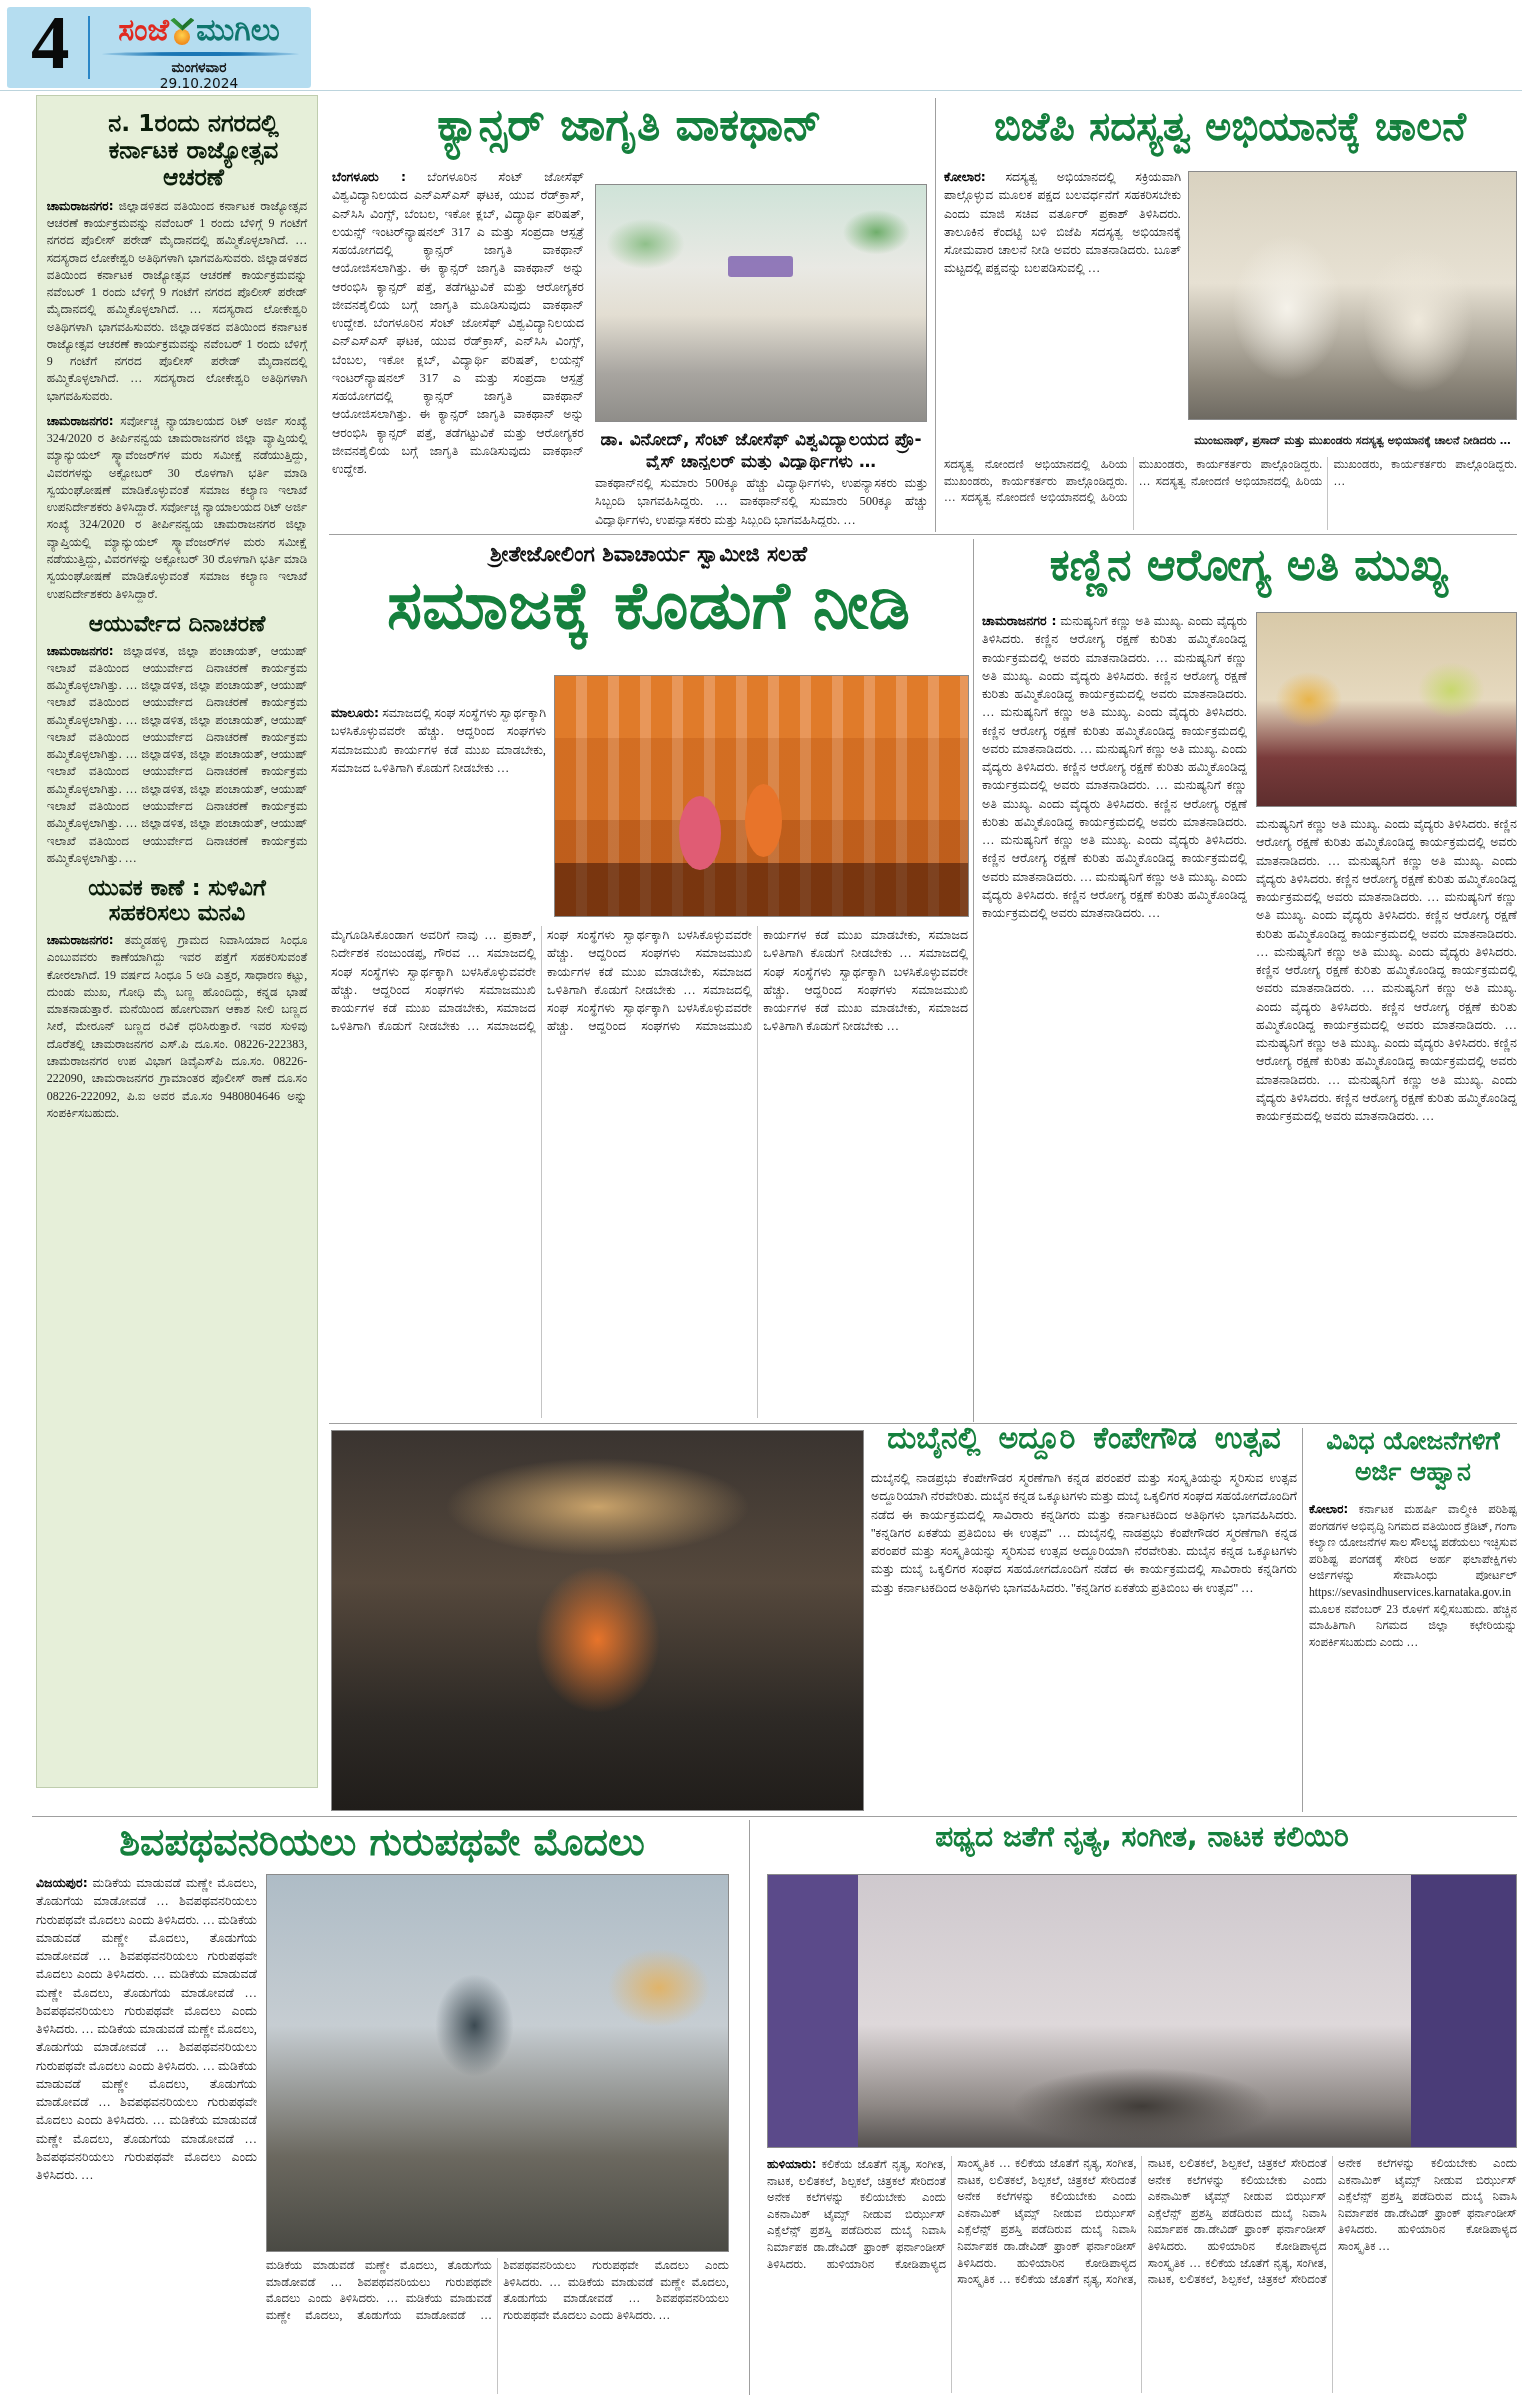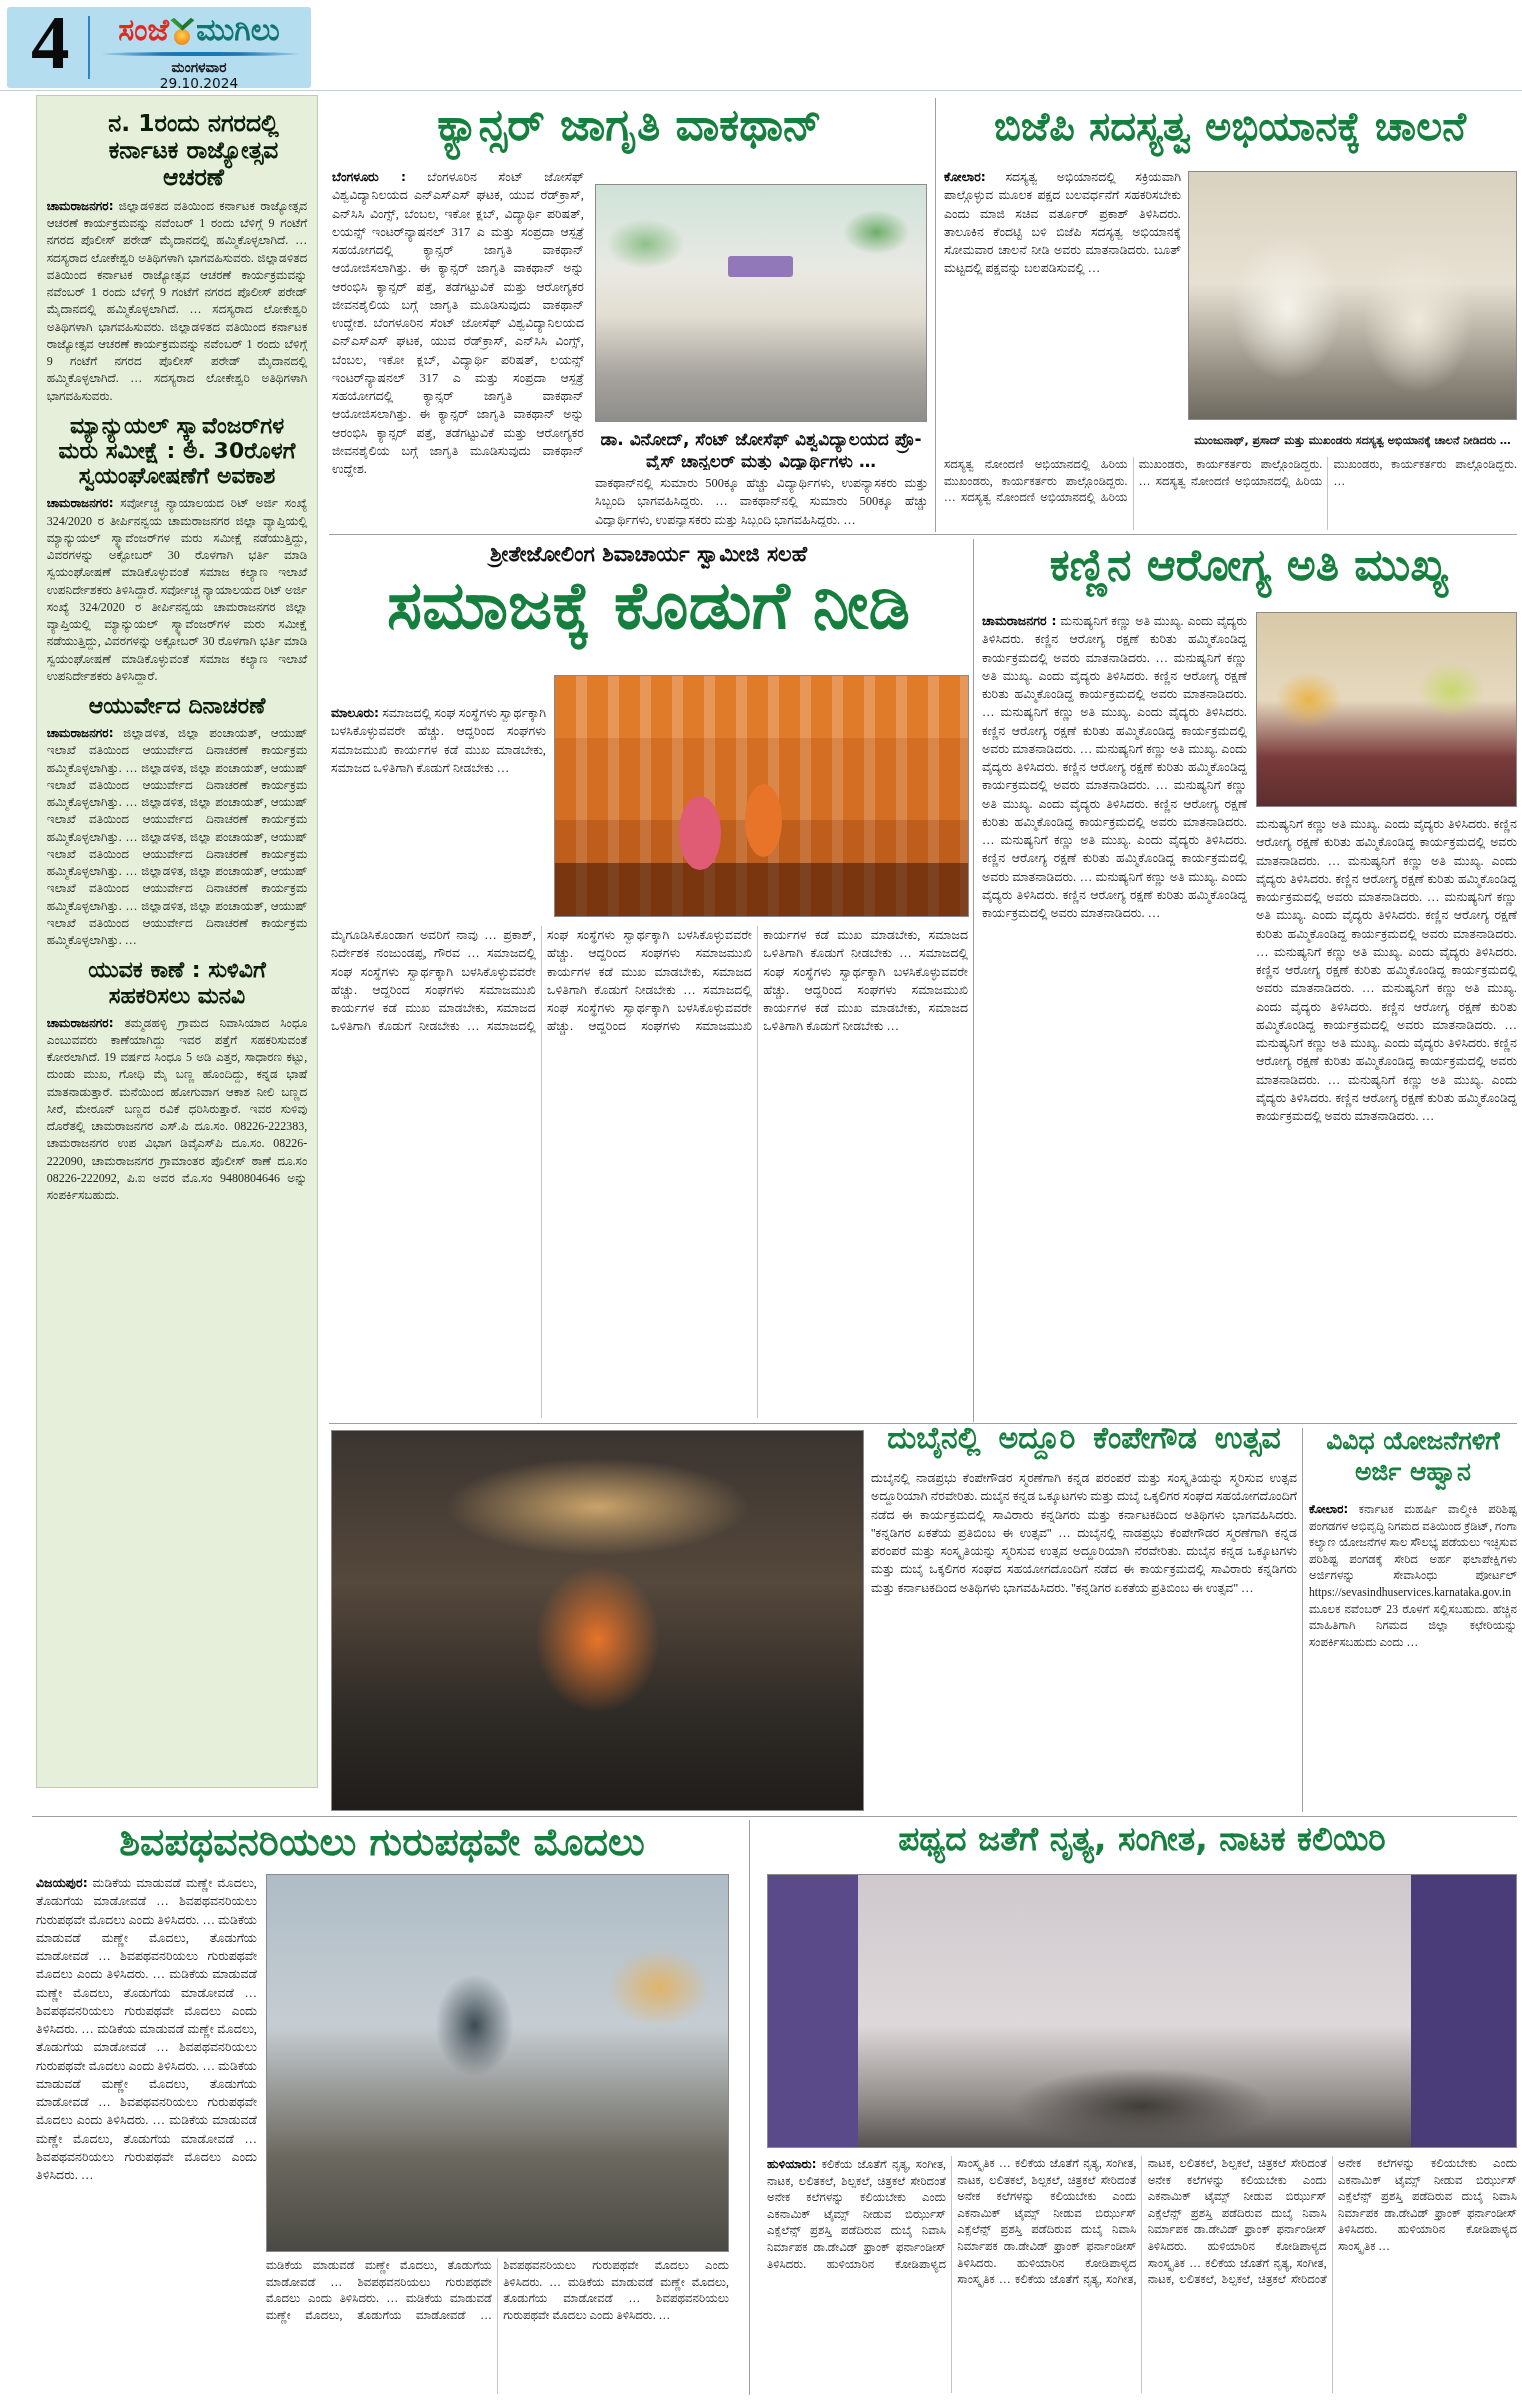--- a/index.html
+++ b/index.html
@@ -63,21 +63,20 @@
   <div class="mast-date">29.10.2024</div>
 </div>
 <div class="rule-h" style="left:0;top:90px;width:1523px;background:#bcd4dd"></div>
 
 <div class="abs rail">
   <div>
     <h3 style="font-size:23.4px;margin-top:3.2px;margin-left:33px;">ನ. 1ರಂದು ನಗರದಲ್ಲಿ ಕರ್ನಾಟಕ ರಾಜ್ಯೋತ್ಸವ ಆಚರಣೆ</h3>
     <p><span class="dl">ಚಾಮರಾಜನಗರ:</span> <span>ಜಿಲ್ಲಾಡಳಿತದ ವತಿಯಿಂದ ಕರ್ನಾಟಕ ರಾಜ್ಯೋತ್ಸವ ಆಚರಣೆ ಕಾರ್ಯಕ್ರಮವನ್ನು ನವೆಂಬರ್ 1 ರಂದು ಬೆಳಿಗ್ಗೆ 9 ಗಂಟೆಗೆ ನಗರದ ಪೊಲೀಸ್ ಪರೇಡ್ ಮೈದಾನದಲ್ಲಿ ಹಮ್ಮಿಕೊಳ್ಳಲಾಗಿದೆ. … ಸದಸ್ಯರಾದ ಲೋಕೇಶ್ವರಿ ಅತಿಥಿಗಳಾಗಿ ಭಾಗವಹಿಸುವರು. ಜಿಲ್ಲಾಡಳಿತದ ವತಿಯಿಂದ ಕರ್ನಾಟಕ ರಾಜ್ಯೋತ್ಸವ ಆಚರಣೆ ಕಾರ್ಯಕ್ರಮವನ್ನು ನವೆಂಬರ್ 1 ರಂದು ಬೆಳಿಗ್ಗೆ 9 ಗಂಟೆಗೆ ನಗರದ ಪೊಲೀಸ್ ಪರೇಡ್ ಮೈದಾನದಲ್ಲಿ ಹಮ್ಮಿಕೊಳ್ಳಲಾಗಿದೆ. … ಸದಸ್ಯರಾದ ಲೋಕೇಶ್ವರಿ ಅತಿಥಿಗಳಾಗಿ ಭಾಗವಹಿಸುವರು. ಜಿಲ್ಲಾಡಳಿತದ ವತಿಯಿಂದ ಕರ್ನಾಟಕ ರಾಜ್ಯೋತ್ಸವ ಆಚರಣೆ ಕಾರ್ಯಕ್ರಮವನ್ನು ನವೆಂಬರ್ 1 ರಂದು ಬೆಳಿಗ್ಗೆ 9 ಗಂಟೆಗೆ ನಗರದ ಪೊಲೀಸ್ ಪರೇಡ್ ಮೈದಾನದಲ್ಲಿ ಹಮ್ಮಿಕೊಳ್ಳಲಾಗಿದೆ. … ಸದಸ್ಯರಾದ ಲೋಕೇಶ್ವರಿ ಅತಿಥಿಗಳಾಗಿ ಭಾಗವಹಿಸುವರು.</span></p>
   </div>
   <div>
-    <h3>ಮ್ಯಾನ್ಯುಯಲ್ ಸ್ಕ್ಯಾವೆಂಜರ್‌ಗಳ ಮರು ಸಮೀಕ್ಷೆ : ಅ. 30ರೊಳಗೆ ಸ್ವಯಂಘೋಷಣೆಗೆ ಅವಕಾಶ</h3>
     <p><span class="dl">ಚಾಮರಾಜನಗರ:</span> <span>ಸರ್ವೋಚ್ಚ ನ್ಯಾಯಾಲಯದ ರಿಟ್ ಅರ್ಜಿ ಸಂಖ್ಯೆ 324/2020 ರ ತೀರ್ಪಿನನ್ವಯ ಚಾಮರಾಜನಗರ ಜಿಲ್ಲಾ ವ್ಯಾಪ್ತಿಯಲ್ಲಿ ಮ್ಯಾನ್ಯುಯಲ್ ಸ್ಕ್ಯಾವೆಂಜರ್‌ಗಳ ಮರು ಸಮೀಕ್ಷೆ ನಡೆಯುತ್ತಿದ್ದು, ವಿವರಗಳನ್ನು ಅಕ್ಟೋಬರ್ 30 ರೊಳಗಾಗಿ ಭರ್ತಿ ಮಾಡಿ ಸ್ವಯಂಘೋಷಣೆ ಮಾಡಿಕೊಳ್ಳುವಂತೆ ಸಮಾಜ ಕಲ್ಯಾಣ ಇಲಾಖೆ ಉಪನಿರ್ದೇಶಕರು ತಿಳಿಸಿದ್ದಾರೆ. ಸರ್ವೋಚ್ಚ ನ್ಯಾಯಾಲಯದ ರಿಟ್ ಅರ್ಜಿ ಸಂಖ್ಯೆ 324/2020 ರ ತೀರ್ಪಿನನ್ವಯ ಚಾಮರಾಜನಗರ ಜಿಲ್ಲಾ ವ್ಯಾಪ್ತಿಯಲ್ಲಿ ಮ್ಯಾನ್ಯುಯಲ್ ಸ್ಕ್ಯಾವೆಂಜರ್‌ಗಳ ಮರು ಸಮೀಕ್ಷೆ ನಡೆಯುತ್ತಿದ್ದು, ವಿವರಗಳನ್ನು ಅಕ್ಟೋಬರ್ 30 ರೊಳಗಾಗಿ ಭರ್ತಿ ಮಾಡಿ ಸ್ವಯಂಘೋಷಣೆ ಮಾಡಿಕೊಳ್ಳುವಂತೆ ಸಮಾಜ ಕಲ್ಯಾಣ ಇಲಾಖೆ ಉಪನಿರ್ದೇಶಕರು ತಿಳಿಸಿದ್ದಾರೆ.</span></p>
   </div>
   <div>
     <h3>ಆಯುರ್ವೇದ ದಿನಾಚರಣೆ</h3>
     <p><span class="dl">ಚಾಮರಾಜನಗರ:</span> <span>ಜಿಲ್ಲಾಡಳಿತ, ಜಿಲ್ಲಾ ಪಂಚಾಯತ್, ಆಯುಷ್ ಇಲಾಖೆ ವತಿಯಿಂದ ಆಯುರ್ವೇದ ದಿನಾಚರಣೆ ಕಾರ್ಯಕ್ರಮ ಹಮ್ಮಿಕೊಳ್ಳಲಾಗಿತ್ತು. … ಜಿಲ್ಲಾಡಳಿತ, ಜಿಲ್ಲಾ ಪಂಚಾಯತ್, ಆಯುಷ್ ಇಲಾಖೆ ವತಿಯಿಂದ ಆಯುರ್ವೇದ ದಿನಾಚರಣೆ ಕಾರ್ಯಕ್ರಮ ಹಮ್ಮಿಕೊಳ್ಳಲಾಗಿತ್ತು. … ಜಿಲ್ಲಾಡಳಿತ, ಜಿಲ್ಲಾ ಪಂಚಾಯತ್, ಆಯುಷ್ ಇಲಾಖೆ ವತಿಯಿಂದ ಆಯುರ್ವೇದ ದಿನಾಚರಣೆ ಕಾರ್ಯಕ್ರಮ ಹಮ್ಮಿಕೊಳ್ಳಲಾಗಿತ್ತು. … ಜಿಲ್ಲಾಡಳಿತ, ಜಿಲ್ಲಾ ಪಂಚಾಯತ್, ಆಯುಷ್ ಇಲಾಖೆ ವತಿಯಿಂದ ಆಯುರ್ವೇದ ದಿನಾಚರಣೆ ಕಾರ್ಯಕ್ರಮ ಹಮ್ಮಿಕೊಳ್ಳಲಾಗಿತ್ತು. … ಜಿಲ್ಲಾಡಳಿತ, ಜಿಲ್ಲಾ ಪಂಚಾಯತ್, ಆಯುಷ್ ಇಲಾಖೆ ವತಿಯಿಂದ ಆಯುರ್ವೇದ ದಿನಾಚರಣೆ ಕಾರ್ಯಕ್ರಮ ಹಮ್ಮಿಕೊಳ್ಳಲಾಗಿತ್ತು. … ಜಿಲ್ಲಾಡಳಿತ, ಜಿಲ್ಲಾ ಪಂಚಾಯತ್, ಆಯುಷ್ ಇಲಾಖೆ ವತಿಯಿಂದ ಆಯುರ್ವೇದ ದಿನಾಚರಣೆ ಕಾರ್ಯಕ್ರಮ ಹಮ್ಮಿಕೊಳ್ಳಲಾಗಿತ್ತು. …</span></p>
   </div>
   <div>
     <h3>ಯುವಕ ಕಾಣೆ : ಸುಳಿವಿಗೆ ಸಹಕರಿಸಲು ಮನವಿ</h3>
     <p><span class="dl">ಚಾಮರಾಜನಗರ:</span> <span>ತಮ್ಮಡಹಳ್ಳಿ ಗ್ರಾಮದ ನಿವಾಸಿಯಾದ ಸಿಂಧೂ ಎಂಬುವವರು ಕಾಣೆಯಾಗಿದ್ದು ಇವರ ಪತ್ತೆಗೆ ಸಹಕರಿಸುವಂತೆ ಕೋರಲಾಗಿದೆ. 19 ವರ್ಷದ ಸಿಂಧೂ 5 ಅಡಿ ಎತ್ತರ, ಸಾಧಾರಣ ಕಟ್ಟು, ದುಂಡು ಮುಖ, ಗೋಧಿ ಮೈ ಬಣ್ಣ ಹೊಂದಿದ್ದು, ಕನ್ನಡ ಭಾಷೆ ಮಾತನಾಡುತ್ತಾರೆ. ಮನೆಯಿಂದ ಹೋಗುವಾಗ ಆಕಾಶ ನೀಲಿ ಬಣ್ಣದ ಸೀರೆ, ಮೇರೂನ್ ಬಣ್ಣದ ರವಿಕೆ ಧರಿಸಿರುತ್ತಾರೆ. ಇವರ ಸುಳಿವು ದೊರೆತಲ್ಲಿ ಚಾಮರಾಜನಗರ ಎಸ್.ಪಿ ದೂ.ಸಂ. 08226-222383, ಚಾಮರಾಜನಗರ ಉಪ ವಿಭಾಗ ಡಿವೈಎಸ್‌ಪಿ ದೂ.ಸಂ. 08226-222090, ಚಾಮರಾಜನಗರ ಗ್ರಾಮಾಂತರ ಪೊಲೀಸ್ ಠಾಣೆ ದೂ.ಸಂ 08226-222092, ಪಿ.ಐ ಅವರ ಮೊ.ಸಂ 9480804646 ಅನ್ನು ಸಂಪರ್ಕಿಸಬಹುದು.</span></p>
   </div>
@@ -178,21 +177,21 @@
      background:
        radial-gradient(73px 56px at 85% 30%, #e0b46a, rgba(0,0,0,0) 70%),
        radial-gradient(56px 73px at 45% 40%, #3c4a52, rgba(0,0,0,0) 70%),
        linear-gradient(180deg,#aebcc6 0%,#c6cdd2 40%,#6b685f 75%,#4a4a44 100%);"></div>
 <div class="abs body-txt btxt-sm cols2" style="left:266px;top:2258px;width:463px;height:136px;">
   <span>ಮಡಿಕೆಯ ಮಾಡುವಡೆ ಮಣ್ಣೇ ಮೊದಲು, ತೊಡುಗೆಯ ಮಾಡೋವಡೆ … ಶಿವಪಥವನರಿಯಲು ಗುರುಪಥವೇ ಮೊದಲು ಎಂದು ತಿಳಿಸಿದರು. … ಮಡಿಕೆಯ ಮಾಡುವಡೆ ಮಣ್ಣೇ ಮೊದಲು, ತೊಡುಗೆಯ ಮಾಡೋವಡೆ … ಶಿವಪಥವನರಿಯಲು ಗುರುಪಥವೇ ಮೊದಲು ಎಂದು ತಿಳಿಸಿದರು. … ಮಡಿಕೆಯ ಮಾಡುವಡೆ ಮಣ್ಣೇ ಮೊದಲು, ತೊಡುಗೆಯ ಮಾಡೋವಡೆ … ಶಿವಪಥವನರಿಯಲು ಗುರುಪಥವೇ ಮೊದಲು ಎಂದು ತಿಳಿಸಿದರು. …</span>
 </div>
 
 <div class="rule-v" style="left:749px;top:1820px;height:575px;"></div>
 
-<div class="abs hl" style="left:765px;top:1822px;width:754px;height:44px;font-size:33px;">ಪಥ್ಯದ ಜತೆಗೆ ನೃತ್ಯ, ಸಂಗೀತ, ನಾಟಕ ಕಲಿಯಿರಿ</div>
+<div class="abs hl" style="left:765px;top:1822px;width:754px;height:44px;font-size:28px;">ಪಥ್ಯದ ಜತೆಗೆ ನೃತ್ಯ, ಸಂಗೀತ, ನಾಟಕ ಕಲಿಯಿರಿ</div>
 <div class="photo" style="left:767px;top:1874px;width:750px;height:274px;
      background:
        linear-gradient(90deg,#5b4a8a 0%,#5b4a8a 12%,rgba(0,0,0,0) 12%,rgba(0,0,0,0) 86%,#4a3c78 86%,#4a3c78 100%),
        radial-gradient(161px 48px at 50% 85%, #403c38, rgba(0,0,0,0) 80%),
        linear-gradient(180deg,#cfc9ce 0%,#ded8da 55%,#8d8784 85%,#565250 100%);"></div>
 <div class="abs body-txt btxt-sm cols4" style="left:767px;top:2156px;width:750px;height:237px;">
   <span class="dl">ಹುಳಿಯಾರು:</span> <span>ಕಲಿಕೆಯ ಜೊತೆಗೆ ನೃತ್ಯ, ಸಂಗೀತ, ನಾಟಕ, ಲಲಿತಕಲೆ, ಶಿಲ್ಪಕಲೆ, ಚಿತ್ರಕಲೆ ಸೇರಿದಂತೆ ಅನೇಕ ಕಲೆಗಳನ್ನು ಕಲಿಯಬೇಕು ಎಂದು ಎಕನಾಮಿಕ್ ಟೈಮ್ಸ್ ನೀಡುವ ಬಿರ್ಝುಸ್ ಎಕ್ಸೆಲೆನ್ಸ್ ಪ್ರಶಸ್ತಿ ಪಡೆದಿರುವ ದುಬೈ ನಿವಾಸಿ ನಿರ್ಮಾಪಕ ಡಾ.ಡೇವಿಡ್ ಫ್ರಾಂಕ್ ಫರ್ನಾಂಡೀಸ್ ತಿಳಿಸಿದರು. ಹುಳಿಯಾರಿನ ಕೋಡಿಪಾಳ್ಯದ ಸಾಂಸ್ಕೃತಿಕ … ಕಲಿಕೆಯ ಜೊತೆಗೆ ನೃತ್ಯ, ಸಂಗೀತ, ನಾಟಕ, ಲಲಿತಕಲೆ, ಶಿಲ್ಪಕಲೆ, ಚಿತ್ರಕಲೆ ಸೇರಿದಂತೆ ಅನೇಕ ಕಲೆಗಳನ್ನು ಕಲಿಯಬೇಕು ಎಂದು ಎಕನಾಮಿಕ್ ಟೈಮ್ಸ್ ನೀಡುವ ಬಿರ್ಝುಸ್ ಎಕ್ಸೆಲೆನ್ಸ್ ಪ್ರಶಸ್ತಿ ಪಡೆದಿರುವ ದುಬೈ ನಿವಾಸಿ ನಿರ್ಮಾಪಕ ಡಾ.ಡೇವಿಡ್ ಫ್ರಾಂಕ್ ಫರ್ನಾಂಡೀಸ್ ತಿಳಿಸಿದರು. ಹುಳಿಯಾರಿನ ಕೋಡಿಪಾಳ್ಯದ ಸಾಂಸ್ಕೃತಿಕ … ಕಲಿಕೆಯ ಜೊತೆಗೆ ನೃತ್ಯ, ಸಂಗೀತ, ನಾಟಕ, ಲಲಿತಕಲೆ, ಶಿಲ್ಪಕಲೆ, ಚಿತ್ರಕಲೆ ಸೇರಿದಂತೆ ಅನೇಕ ಕಲೆಗಳನ್ನು ಕಲಿಯಬೇಕು ಎಂದು ಎಕನಾಮಿಕ್ ಟೈಮ್ಸ್ ನೀಡುವ ಬಿರ್ಝುಸ್ ಎಕ್ಸೆಲೆನ್ಸ್ ಪ್ರಶಸ್ತಿ ಪಡೆದಿರುವ ದುಬೈ ನಿವಾಸಿ ನಿರ್ಮಾಪಕ ಡಾ.ಡೇವಿಡ್ ಫ್ರಾಂಕ್ ಫರ್ನಾಂಡೀಸ್ ತಿಳಿಸಿದರು. ಹುಳಿಯಾರಿನ ಕೋಡಿಪಾಳ್ಯದ ಸಾಂಸ್ಕೃತಿಕ … ಕಲಿಕೆಯ ಜೊತೆಗೆ ನೃತ್ಯ, ಸಂಗೀತ, ನಾಟಕ, ಲಲಿತಕಲೆ, ಶಿಲ್ಪಕಲೆ, ಚಿತ್ರಕಲೆ ಸೇರಿದಂತೆ ಅನೇಕ ಕಲೆಗಳನ್ನು ಕಲಿಯಬೇಕು ಎಂದು ಎಕನಾಮಿಕ್ ಟೈಮ್ಸ್ ನೀಡುವ ಬಿರ್ಝುಸ್ ಎಕ್ಸೆಲೆನ್ಸ್ ಪ್ರಶಸ್ತಿ ಪಡೆದಿರುವ ದುಬೈ ನಿವಾಸಿ ನಿರ್ಮಾಪಕ ಡಾ.ಡೇವಿಡ್ ಫ್ರಾಂಕ್ ಫರ್ನಾಂಡೀಸ್ ತಿಳಿಸಿದರು. ಹುಳಿಯಾರಿನ ಕೋಡಿಪಾಳ್ಯದ ಸಾಂಸ್ಕೃತಿಕ …</span>
 </div>
 
 

